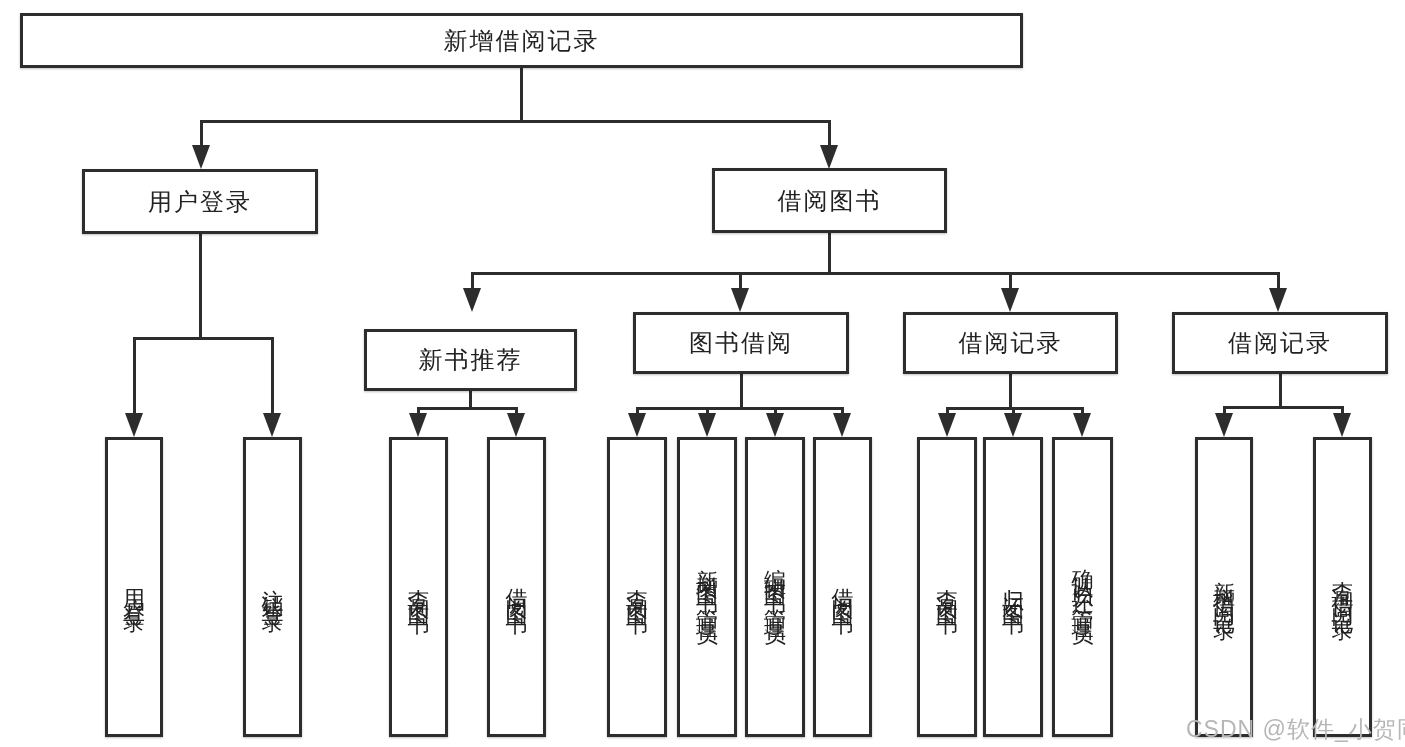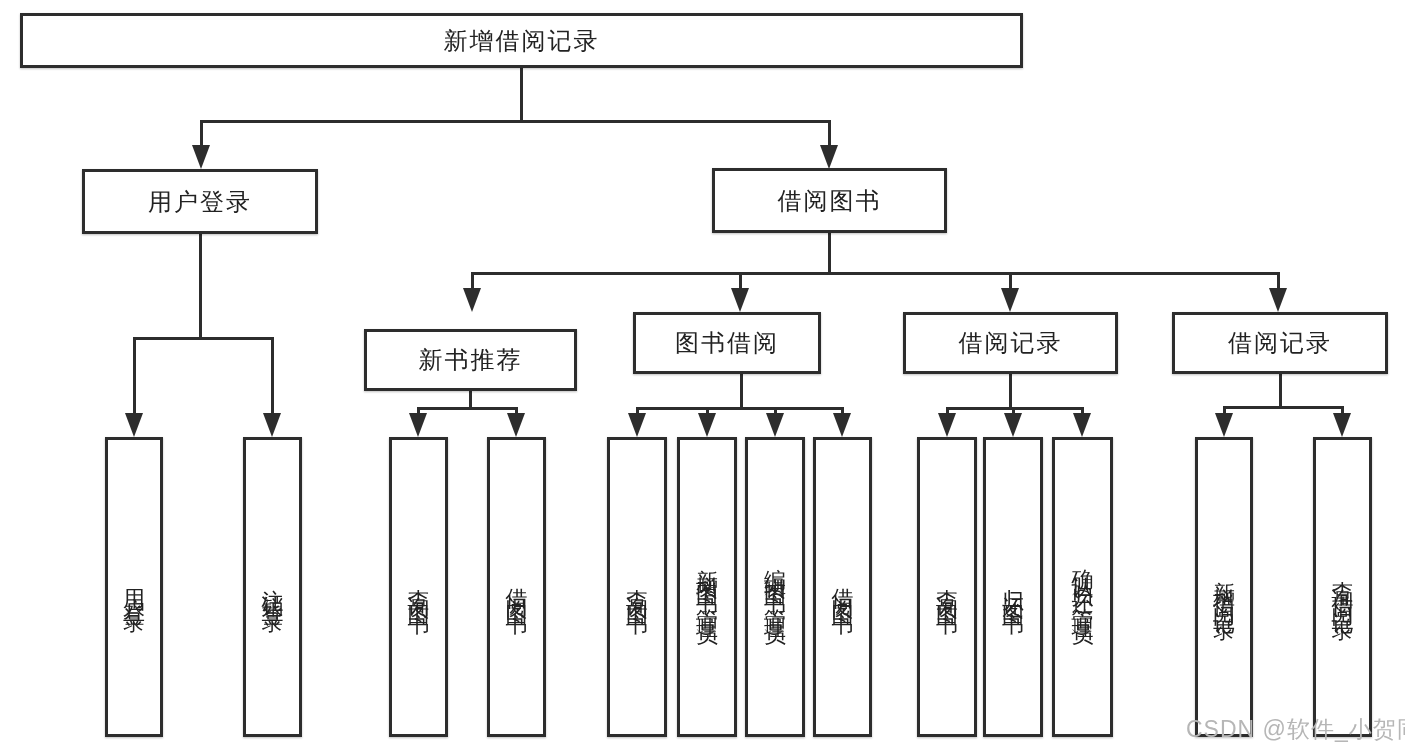--- a/index.html
+++ b/index.html
@@ -142,21 +142,21 @@
   <div class="hbox" style="left:82px; top:169px; width:236px; height:65px;">
     <span>用户登录</span>
   </div>
   <div class="hbox" style="left:712px; top:168px; width:235px; height:65px;">
     <span>借阅图书</span>
   </div>
 
   <div class="hbox" style="left:364px; top:312px; width:213px; height:62px;margin-top:17px;">
     <span>新书推荐</span>
   </div>
-  <div class="hbox" style="left:633px; top:312px; width:188px; height:62px;">
+  <div class="hbox" style="left:633px; top:312px; width:216px; height:62px;">
     <span>图书借阅</span>
   </div>
   <div class="hbox" style="left:903px; top:312px; width:215px; height:62px;">
     <span>借阅记录</span>
   </div>
   <div class="hbox" style="left:1172px; top:312px; width:216px; height:62px;">
     <span>借阅记录</span>
   </div>
 
   <div class="vbox" style="left:105px; width:58px;">

